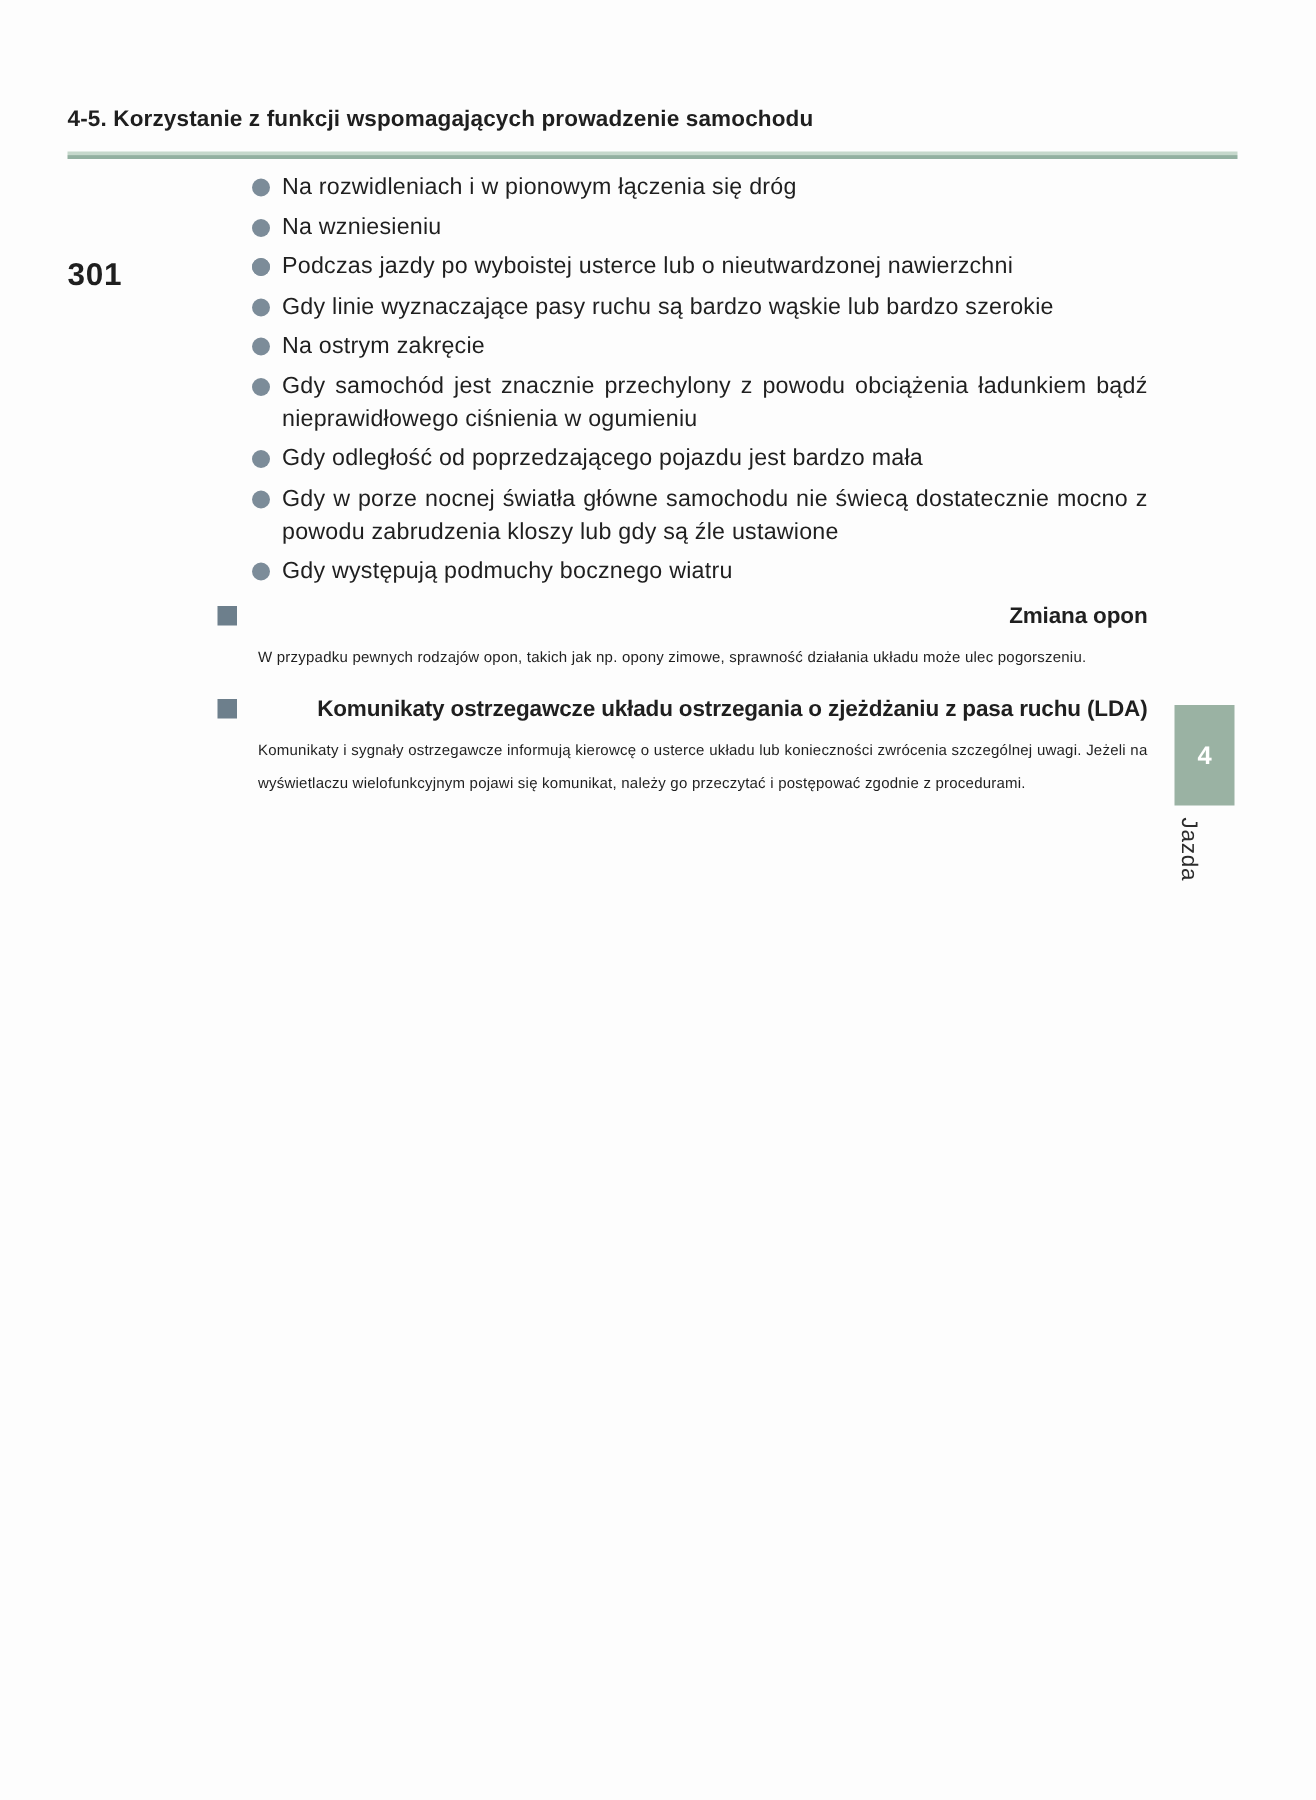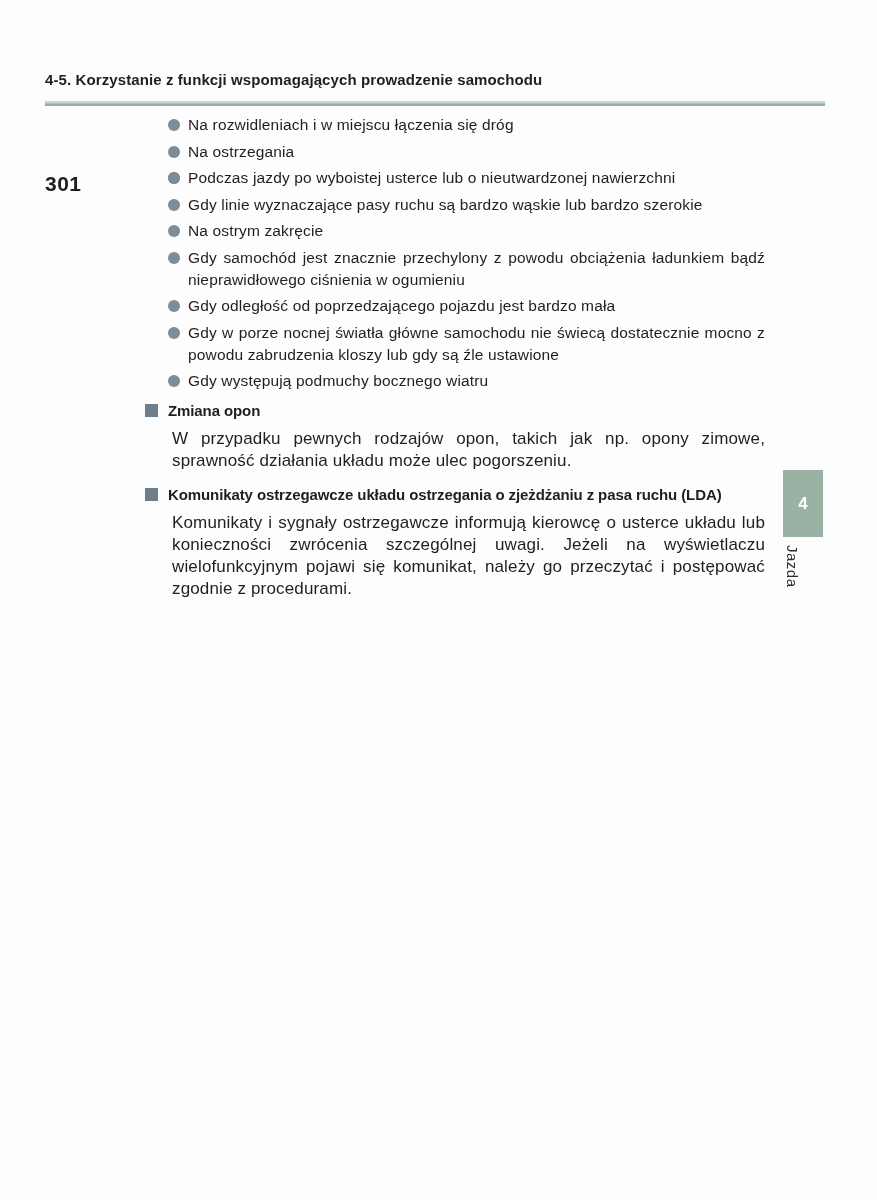--- a/index.html
+++ b/index.html
@@ -91,33 +91,34 @@
   }
   .sec-head{
     position:relative;
     margin:0 0 6px 0;
     padding-left:23px;
     font-size:15px;
     font-weight:bold;
     line-height:22px;
     letter-spacing:-0.1px;
     white-space:nowrap;
+    text-align:right;
   }
   .sq{
     position:absolute;
     left:0;
     top:4px;
     width:13px;
     height:13px;
     background:var(--square_bullet);
   }
   .sec-body{
     margin:0 0 12px 0;
     padding-left:27px;
-    font-size:17px;
+    font-size:10px;
     line-height:22px;
     letter-spacing:0.15px;
     text-align:justify;
   }
   
   .side-tab{
     position:absolute;
     left:783px;
     top:470px;
     width:40px;
@@ -152,25 +153,25 @@
     <span class="header-title">4-5. Korzystanie z funkcji wspomagających prowadzenie samochodu</span>
     <span class="page-number">301</span>
   </div>
   <div class="rule"></div>
 
   <main class="content">
 
     <ul class="bullet-list">
       <li class="bullet-item">
         <span class="dot"></span>
-        <span>Na rozwidleniach i w miejscu łączenia się dróg</span>
-      </li>
-      <li class="bullet-item">
-        <span class="dot"></span>
-        <span>Na ostrzegania</span>
+        <span>Na rozwidleniach i w pionowym łączenia się dróg</span>
+      </li>
+      <li class="bullet-item">
+        <span class="dot"></span>
+        <span>Na wzniesieniu</span>
       </li>
       <li class="bullet-item">
         <span class="dot"></span>
       </li>
       <li class="bullet-item">
         <span class="dot"></span>
         <span>Podczas jazdy po wyboistej usterce lub o nieutwardzonej nawierzchni</span>
       </li>
       <li class="bullet-item">
         <span class="dot"></span>

